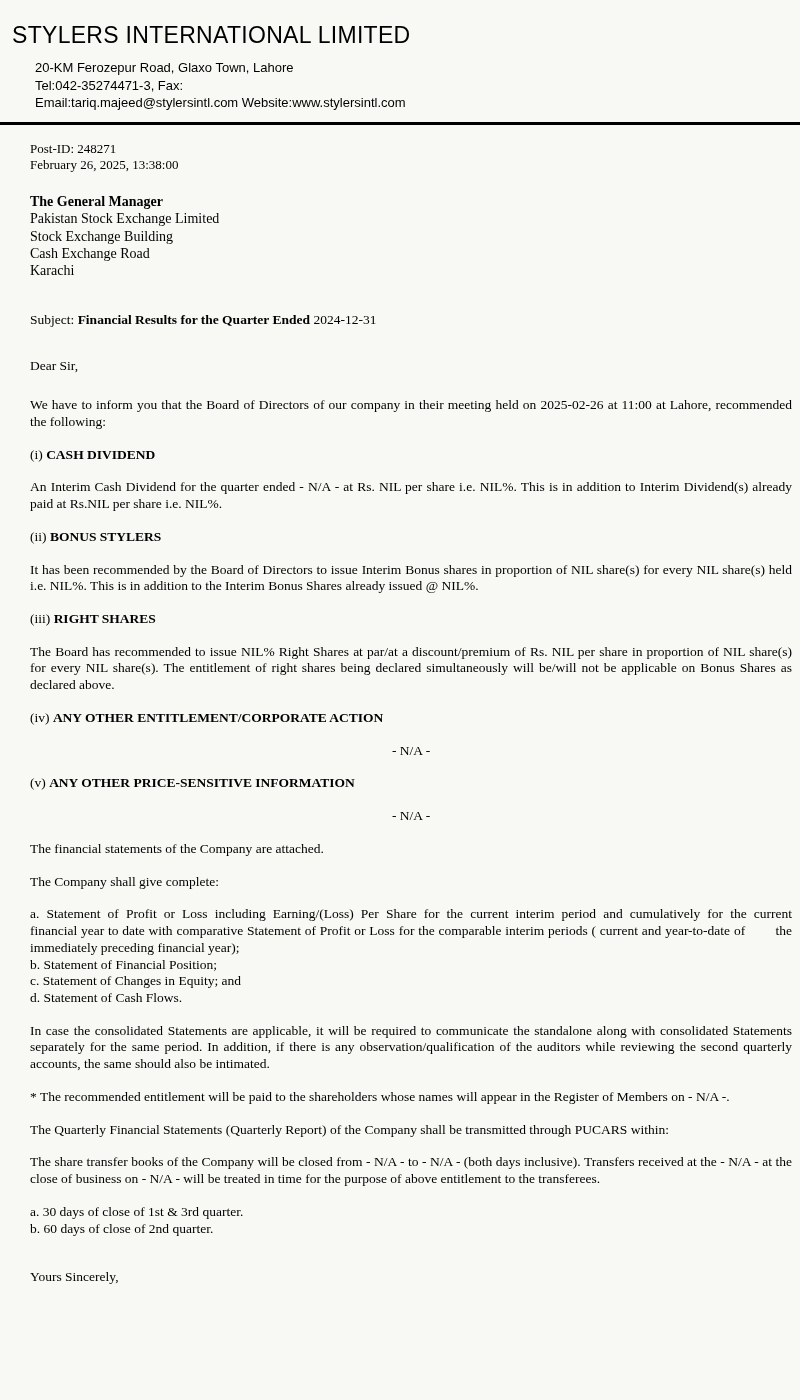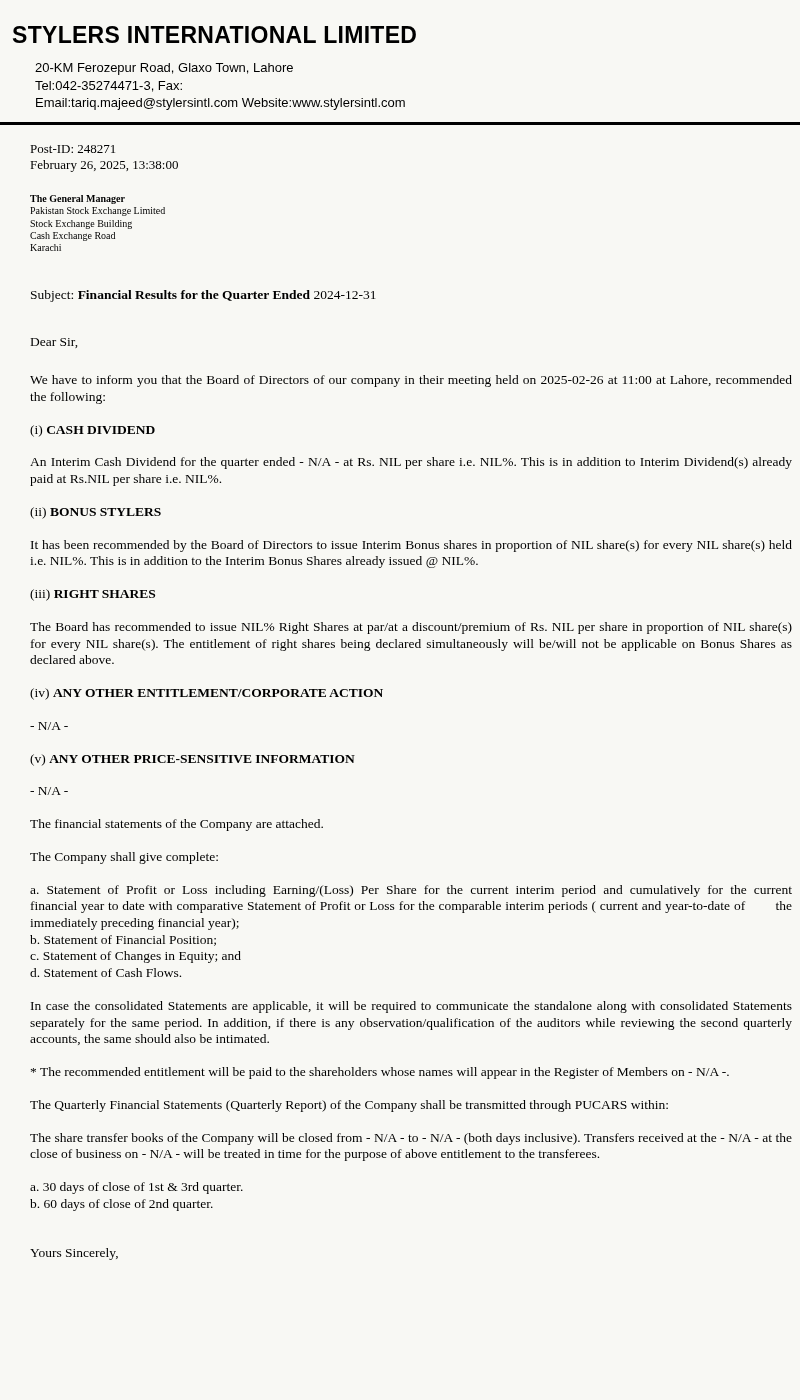--- a/index.html
+++ b/index.html
@@ -11,21 +11,21 @@
     color: #000;
     font-family: "Liberation Serif", serif;
   }
   
   .letterhead {
     font-family: "Liberation Sans", sans-serif;
     padding: 22px 12px 0 12px;
   }
   .company-name {
     font-size: 23px;
-    font-weight: bold;
+    font-weight: normal;
     margin: 0 0 10px 0;
     letter-spacing: 0.3px;
   }
   .addr-line {
     font-size: 13px;
     line-height: 1.35;
     margin-left: 23px;
   }
   .header-rule {
     height: 3px;
@@ -35,27 +35,27 @@
   }
   
   .letter-body {
     padding: 16px 8px 60px 30px;
     font-size: 13.5px;
     line-height: 1.24;
   }
   .meta-block { margin-bottom: 20px; }
   .meta-block div { font-size: 13px; }
   .recipient-block { margin-bottom: 32px; }
-  .recipient-block div { font-size: 10px; }
+  .recipient-block div { font-size: 14px; }
   .bold { font-weight: bold; }
   p { margin: 0 0 16px 0; text-align: justify; }
   .subject-line { margin: 0 0 30px 0; }
   .salutation { margin: 0 0 22px 0; }
   .section-heading { margin: 6px 0 16px 0; }
-  .centered-na { text-align: left; margin: 0 0 16px 0; }
+  .centered-na { text-align: center; margin: 0 0 16px 0; }
   .section-v-gap { margin-top: 14px; }
   .list-block { margin: 0 0 16px 0; }
   .list-block p { margin: 0; }
   .prewrap { white-space: pre-wrap; }
   .closing { margin-top: 32px; }
 </style>
 </head>
 <body>
 
 <div class="page">

